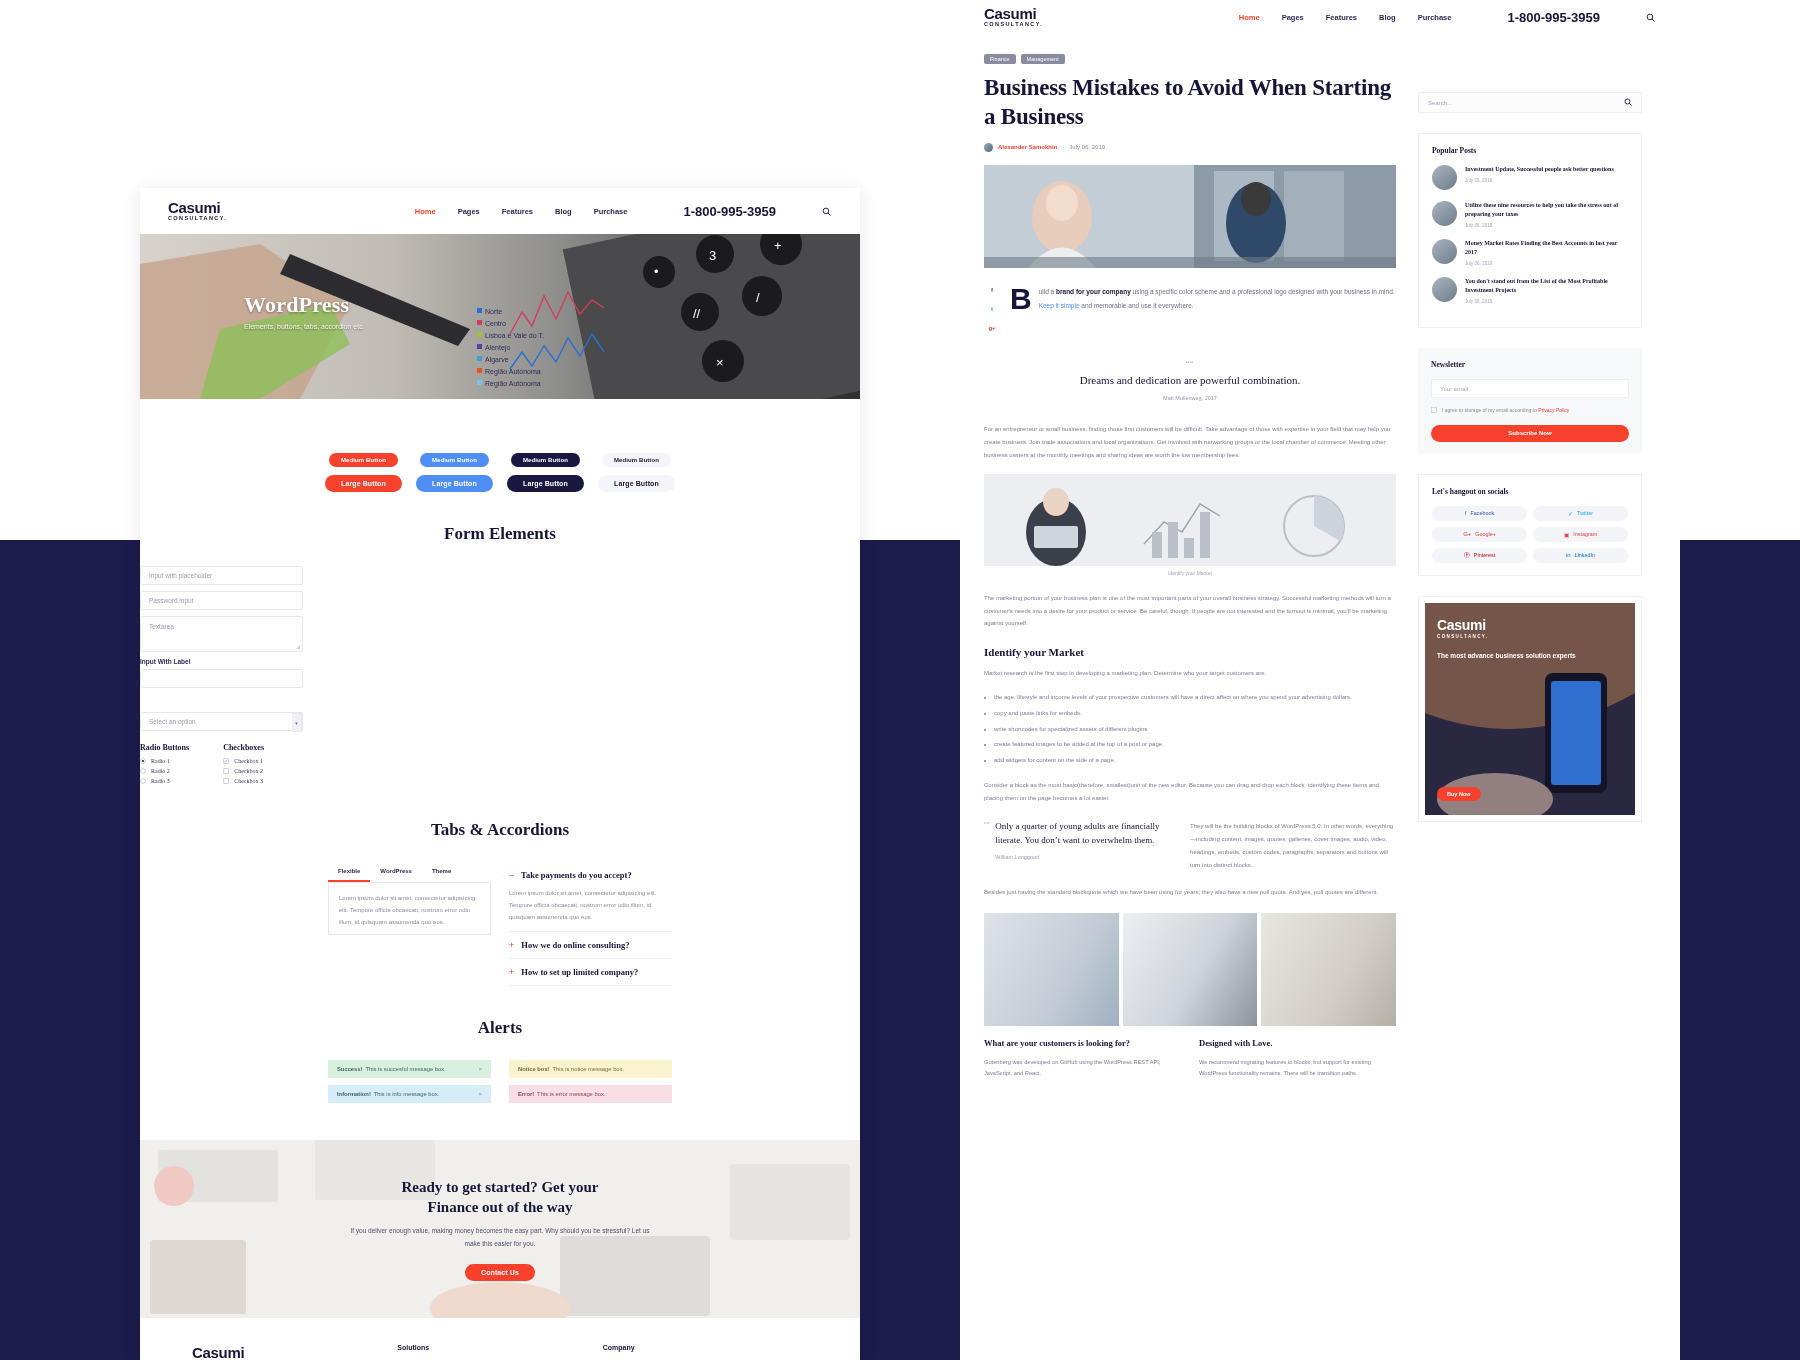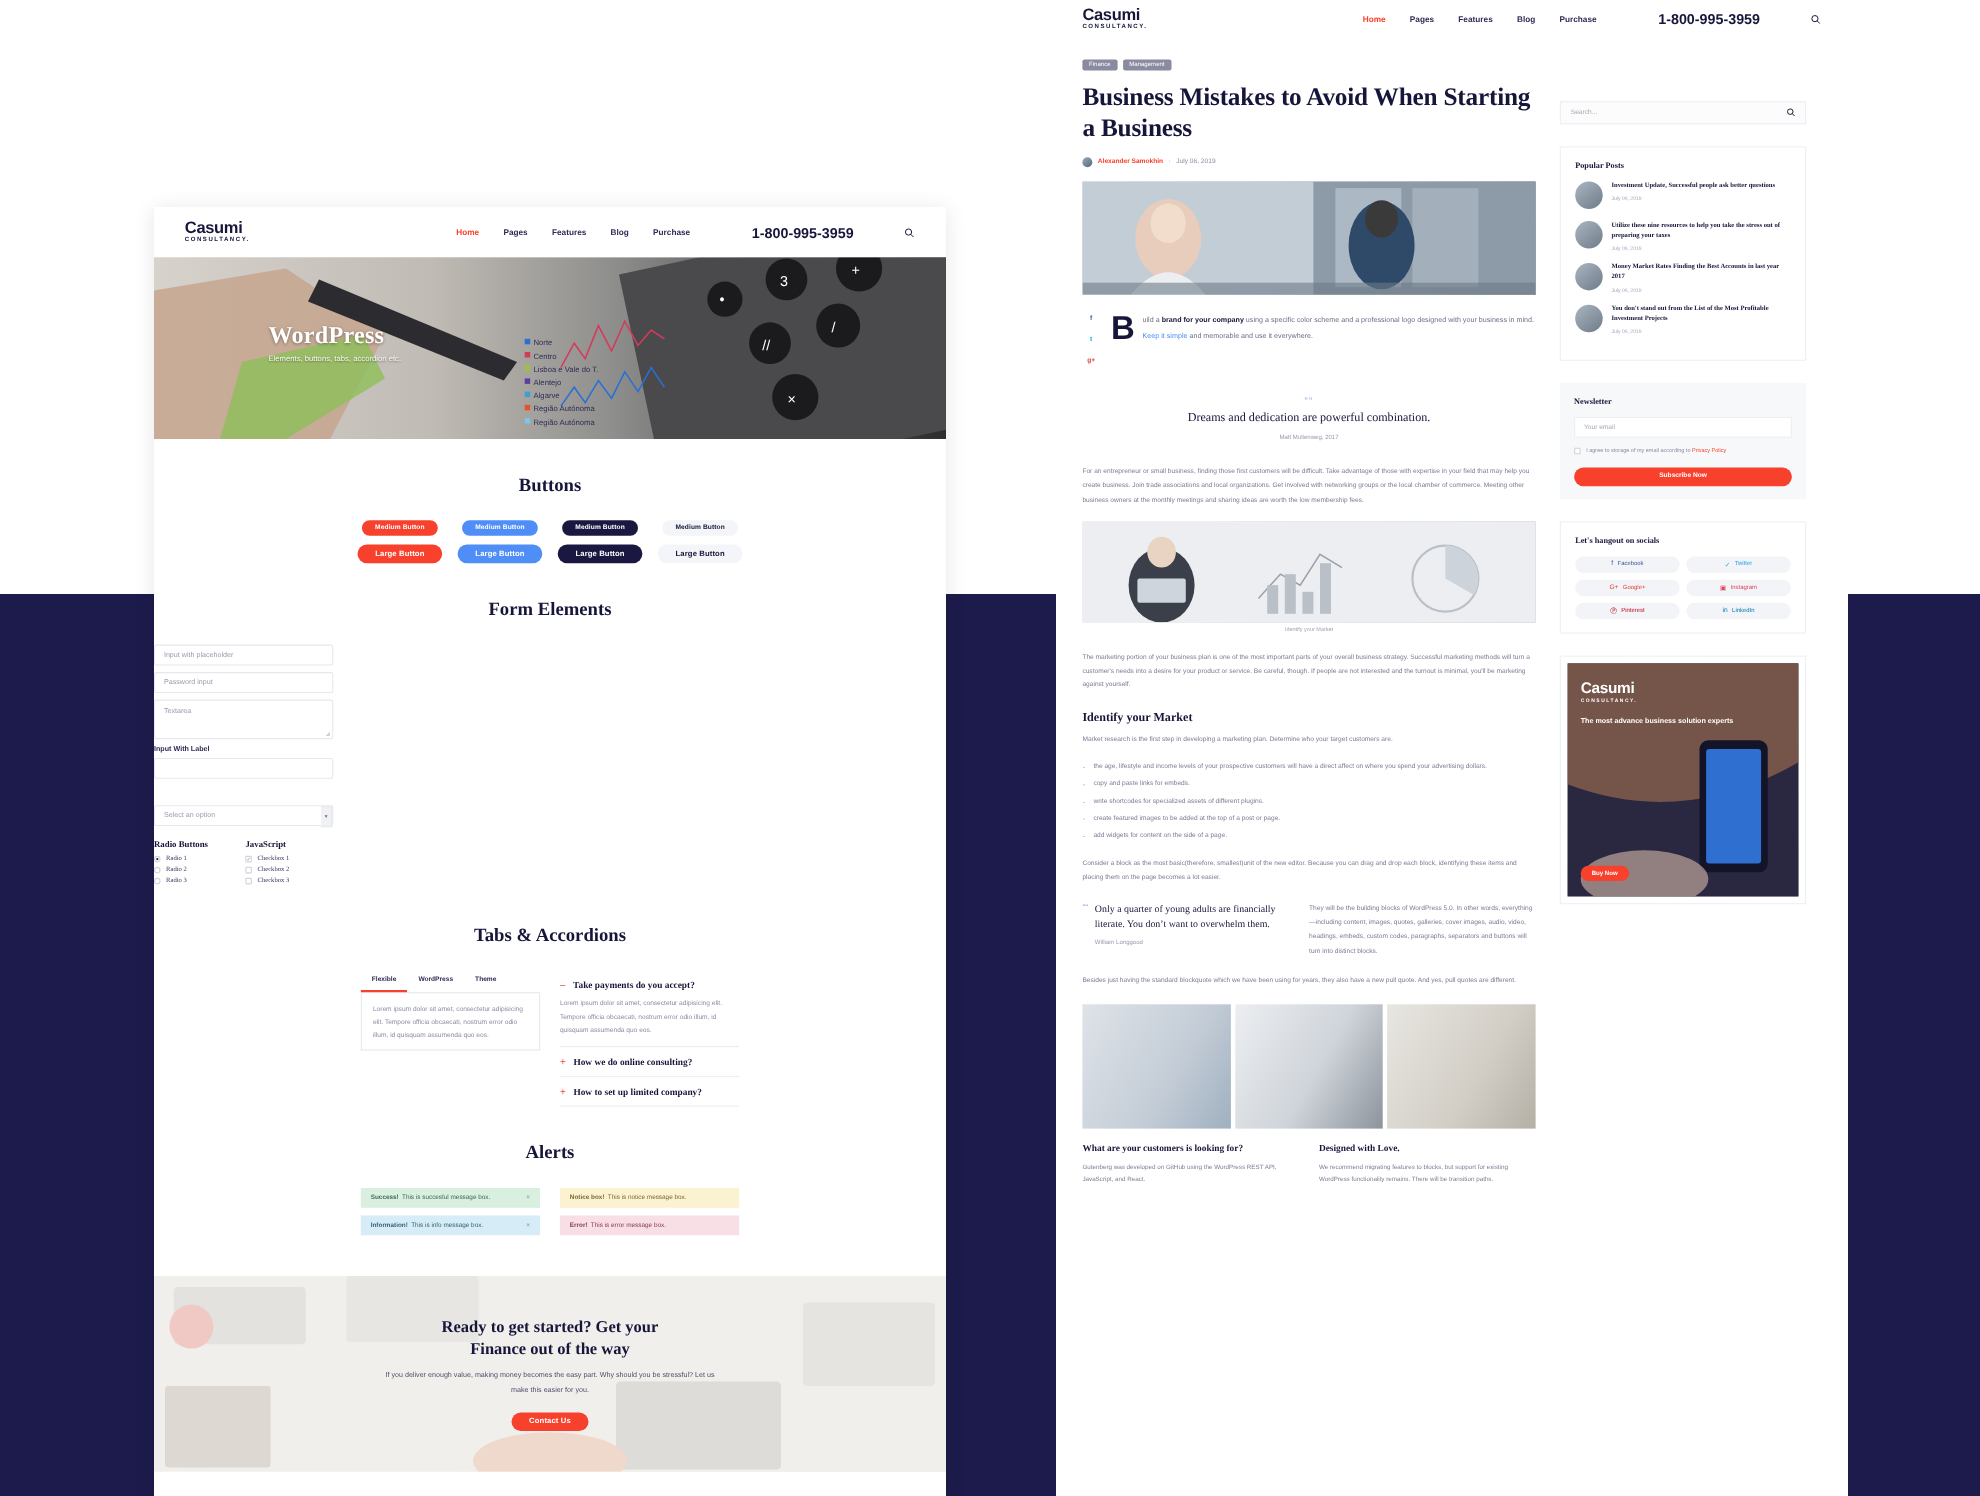--- a/index.html
+++ b/index.html
@@ -297,21 +297,20 @@
         <rect x="337" y="146" width="5" height="5" fill="#7ec3e8"></rect>
       </g>
     </svg>
     <div class="hero-text">
       <div class="hero-title">WordPress</div>
       <div class="hero-sub">Elements, buttons, tabs, accordion etc.</div>
     </div>
   </div>
 
   <div class="sec">
-    <div class="section-title">Buttons</div>
     <div class="btn-grid">
       <div class="btn-col">
         <div class="btn medium red">Medium Button</div>
         <div class="btn large red">Large Button</div>
       </div>
       <div class="btn-col">
         <div class="btn medium blue">Medium Button</div>
         <div class="btn large blue">Large Button</div>
       </div>
       <div class="btn-col">
@@ -350,21 +349,21 @@
             <div class="choice-item">
                 <span class="radio"></span>
                 <span>Radio 2</span>
               </div>
             <div class="choice-item">
                 <span class="radio"></span>
                 <span>Radio 3</span>
               </div>
           </div>
           <div>
-            <div class="choice-title">JavaScript</div>
+            <div class="choice-title">Checkboxes</div>
             <div class="choice-item">
                 <span class="cbox">✓</span>
                 <span>Checkbox 1</span>
               </div>
             <div class="choice-item">
                 <span class="cbox"></span>
                 <span>Checkbox 2</span>
               </div>
             <div class="choice-item">
                 <span class="cbox"></span>

